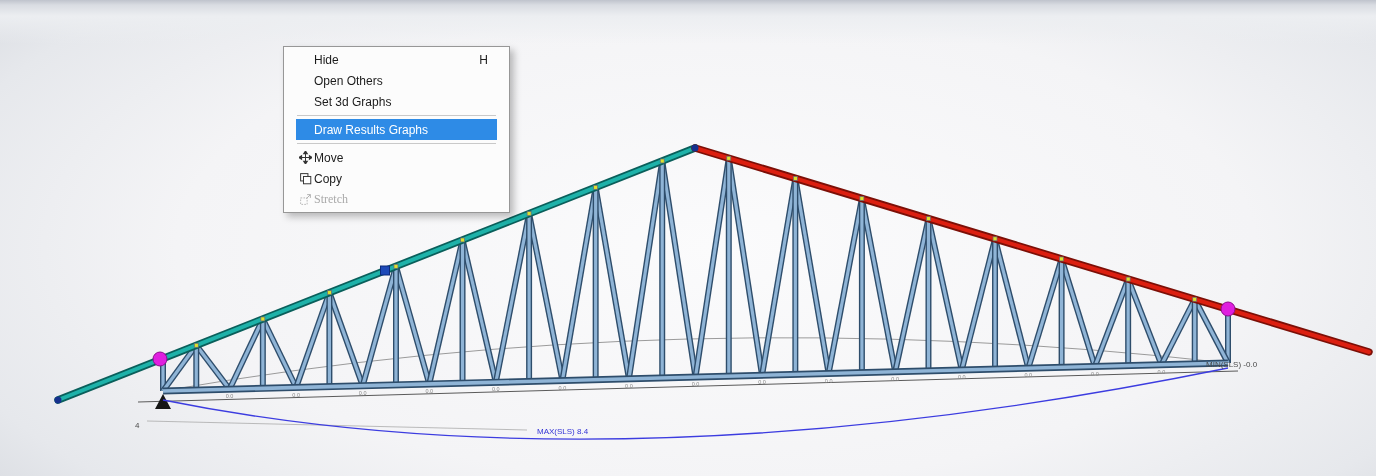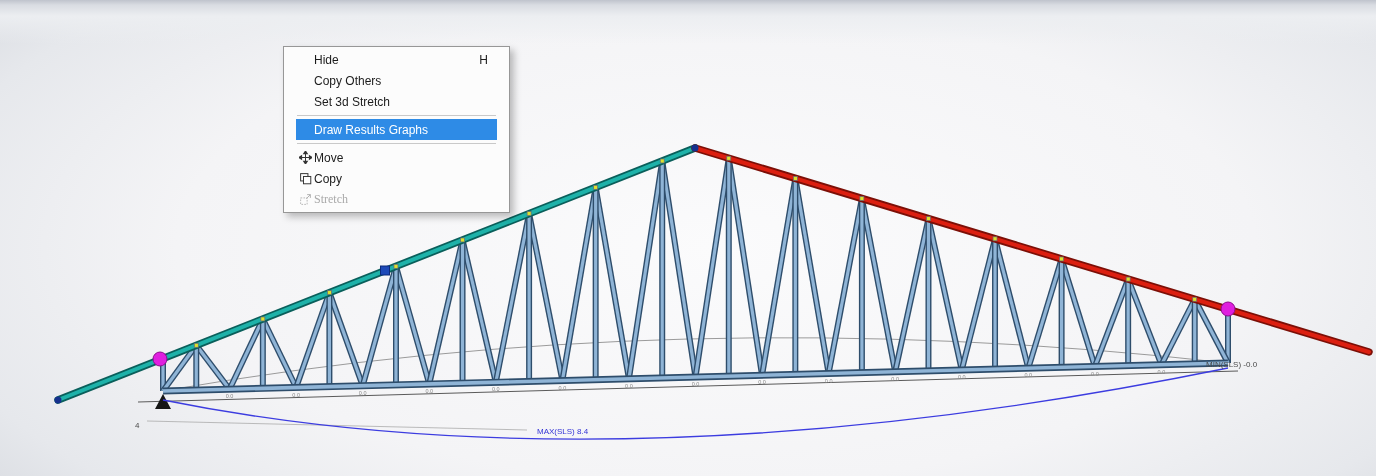--- a/index.html
+++ b/index.html
@@ -209,26 +209,26 @@
   </svg>
 
   <div class="context-menu">
     <div class="menu-item">
       <span class="mi-icon"></span>
       <span class="mi-label">Hide</span>
       <span class="mi-shortcut">H</span>
     </div>
     <div class="menu-item">
       <span class="mi-icon"></span>
-      <span class="mi-label">Copy Others</span>
-      <span class="mi-shortcut"></span>
-    </div>
-    <div class="menu-item">
-      <span class="mi-icon"></span>
-      <span class="mi-label">Set 3d Stretch</span>
+      <span class="mi-label">Open Others</span>
+      <span class="mi-shortcut"></span>
+    </div>
+    <div class="menu-item">
+      <span class="mi-icon"></span>
+      <span class="mi-label">Set 3d Graphs</span>
       <span class="mi-shortcut"></span>
     </div>
 
     <div class="menu-separator"></div>
 
     <div class="menu-item selected" style="background-color: rgb(46, 139, 230);">
       <span class="mi-icon"></span>
       <span class="mi-label">Draw Results Graphs</span>
       <span class="mi-shortcut"></span>
     </div>

